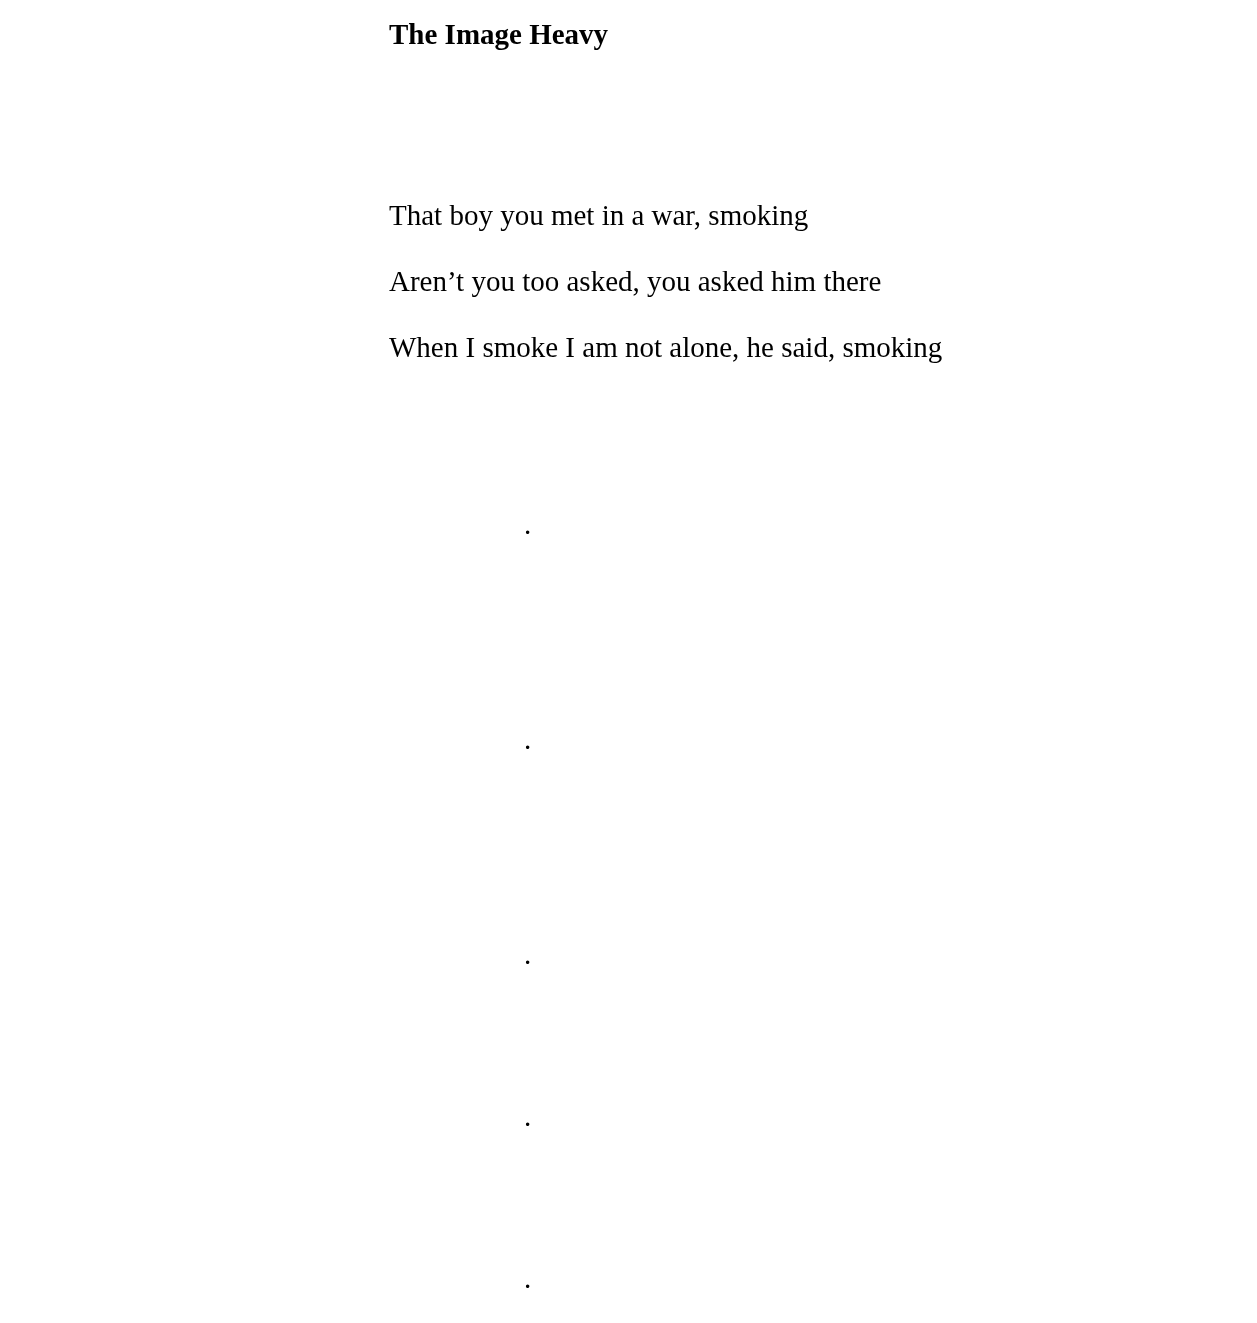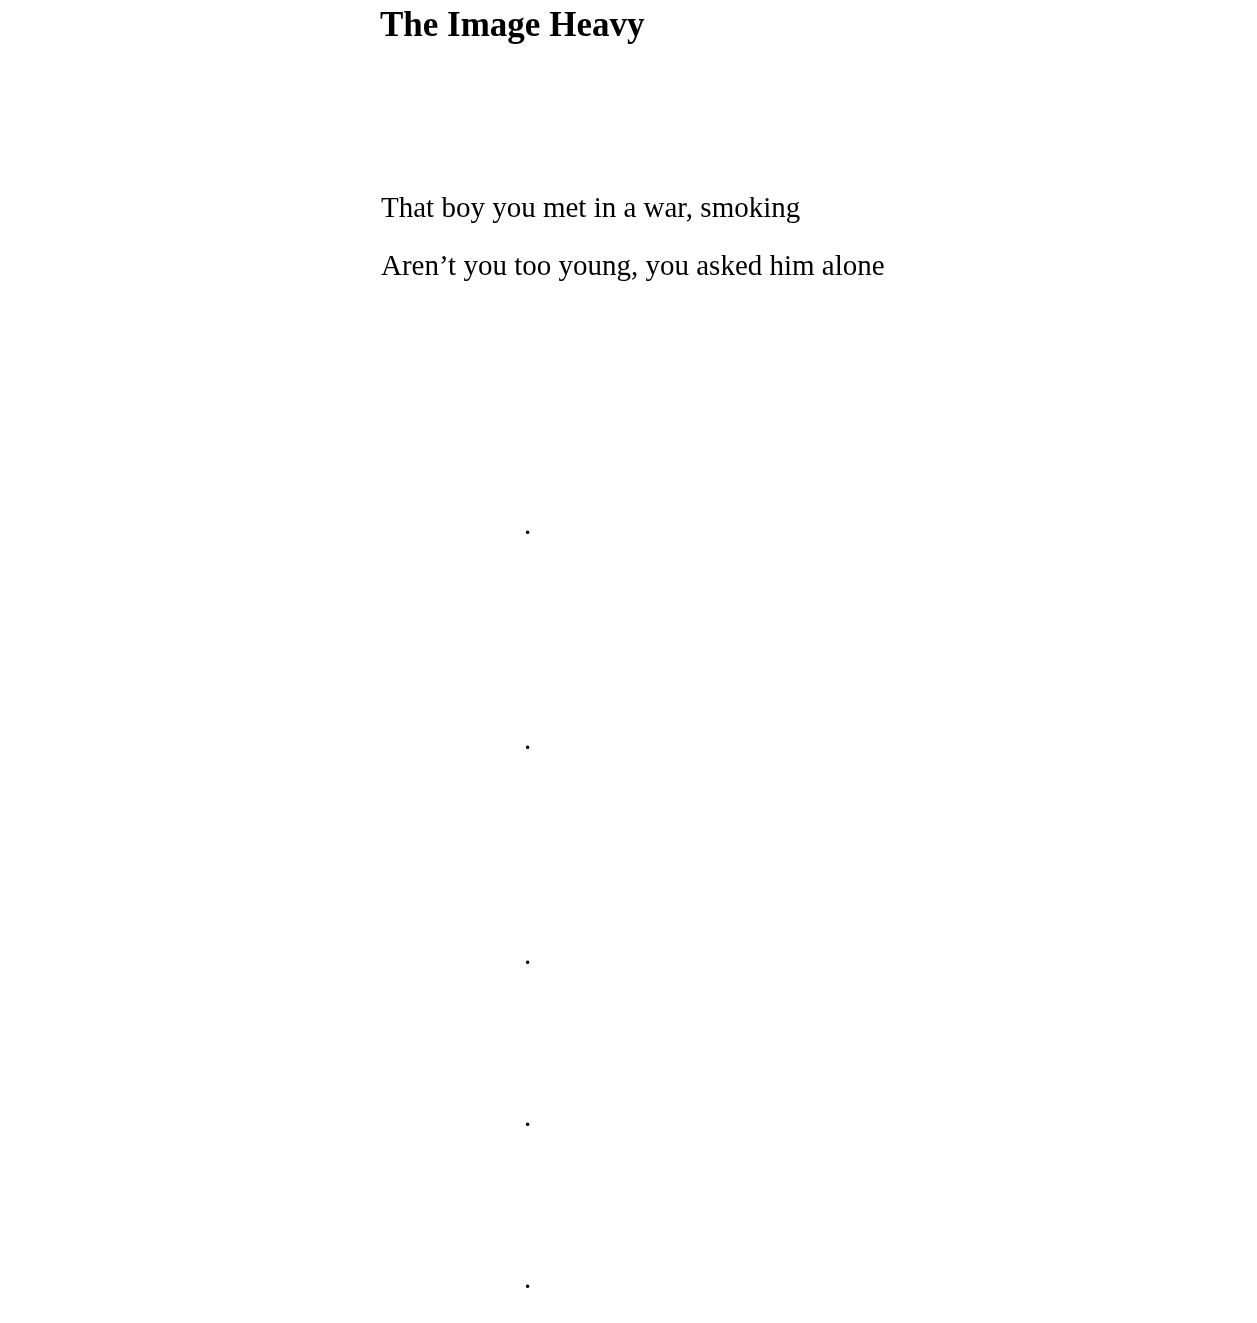--- a/index.html
+++ b/index.html
@@ -13,35 +13,35 @@
       height: 1323px;
       background: #ffffff;
       color: #000000;
       font-family: "Liberation Serif", "DejaVu Serif", serif;
       overflow: hidden;
     }
     .title {
       position: absolute;
       left: 377px;
       top: 5px;
-      margin: 3px;
-      font-size: 35px;
+      margin: 12px;
+      font-size: 29px;
       font-weight: 700;
       line-height: 34px;
       white-space: nowrap;
     }
     .stanza {
       position: absolute;
       left: 377px;
       top: 176px;
       font-size: 29px;
       line-height: 54px;
     }
     .poem-line {
-      margin: 4px;
+      margin: 12px;
       white-space: nowrap;
     }
     .dot {
       position: absolute;
       left: 524px;
       display: block;
       font-size: 29px;
       line-height: 29px;
       height: 29px;
       width: 10px;
@@ -54,21 +54,22 @@
   </style>
 </head>
 <body>
 
 <div class="page">
 
   <h1 class="title">The Image Heavy</h1>
 
   <div class="stanza">
     <p class="poem-line">That boy you met in a war, smoking</p>
-    <p class="poem-line">Aren’t you too young, you asked him alone</p>
+    <p class="poem-line">Aren’t you too asked, you asked him there</p>
+    <p class="poem-line">When I smoke I am not alone, he said, smoking</p>
   </div>
 
   <span class="dot dot-1">.</span>
   <span class="dot dot-2">.</span>
   <span class="dot dot-3">.</span>
   <span class="dot dot-4">.</span>
   <span class="dot dot-5">.</span>
 
 </div>
 

